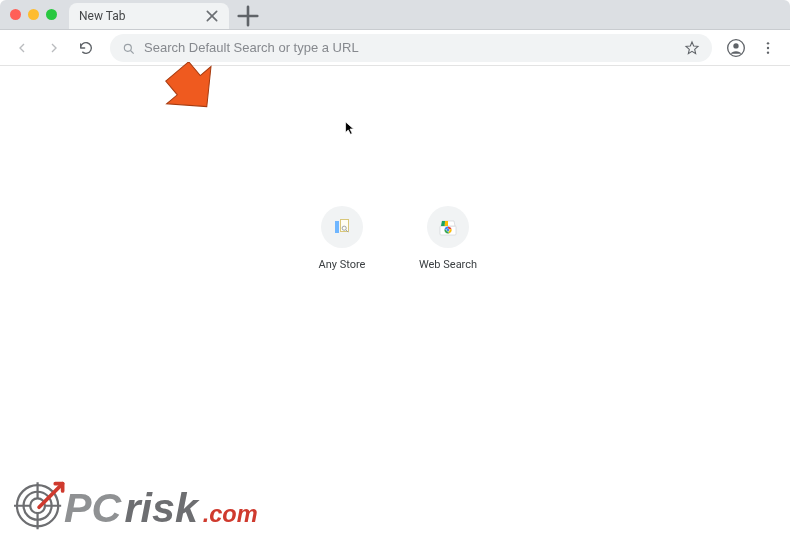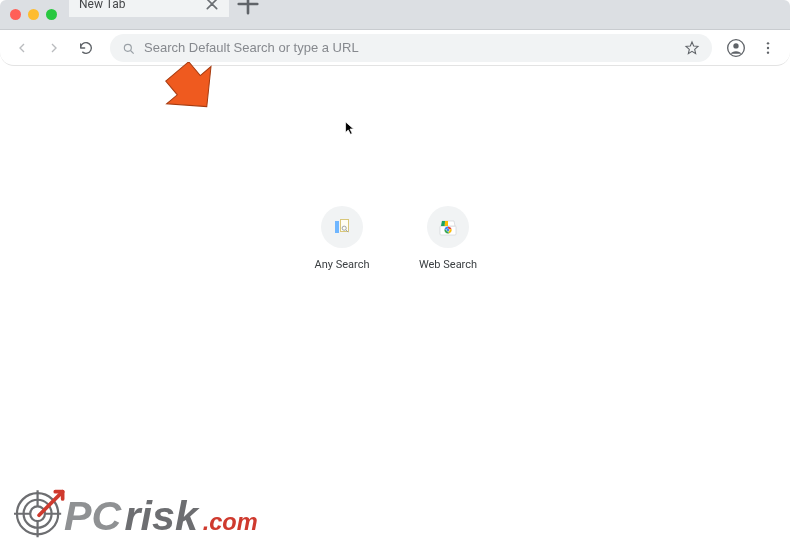--- a/index.html
+++ b/index.html
@@ -1,33 +1,33 @@
 <!DOCTYPE html>
 <html><head>
 <meta charset="utf-8">
 <style>
 * { margin: 0; padding: 0; box-sizing: border-box; }
 body { font-family: -apple-system, BlinkMacSystemFont, "Segoe UI", Roboto, sans-serif; background: #fff; width: 790px; height: 556px; overflow: hidden; position: relative; }
 
 
-.window-chrome { height: 30px; background: #dcdfe3; display: flex; align-items: center; padding: 12px 10px; border-bottom: 1px solid #c9ccd0; border-top-left-radius: 6px; border-top-right-radius: 6px; }
+.window-chrome { height: 30px; background: #dcdfe3; display: flex; align-items: center; padding: 0 10px; border-bottom: 1px solid #c9ccd0; border-top-left-radius: 6px; border-top-right-radius: 6px; }
 .traffic-lights { display: flex; gap: 7px; margin-right: 12px; }
 .traffic-light { width: 11px; height: 11px; border-radius: 50%; }
 .tl-close { background: #ff5f57; }
 .tl-min { background: #febc2e; }
 .tl-max { background: #28c840; }
 
 .tab-strip { display: flex; align-items: flex-end; height: 100%; }
 .tab { background: #f1f3f4; height: 26px; min-width: 160px; border-top-left-radius: 8px; border-top-right-radius: 8px; display: flex; align-items: center; padding: 0 10px; font-size: 12px; color: #454749; position: relative; margin-top: 4px; }
 .tab .tab-title { flex: 1; }
 .tab .tab-close { width: 14px; height: 14px; display: flex; align-items: center; justify-content: center; color: #5f6368; font-size: 13px; cursor: pointer; }
 .new-tab-btn { width: 26px; height: 26px; display: flex; align-items: center; justify-content: center; color: #5f6368; font-size: 16px; margin-left: 6px; cursor: pointer; }
 
 
-.toolbar { height: 36px; background: #fff; display: flex; align-items: center; padding: 0 8px; gap: 4px; border-bottom: 1px solid #e3e3e3; border-radius: 14px; }
+.toolbar { height: 36px; background: #fff; display: flex; align-items: center; padding: 0 8px; gap: 4px; border-bottom: 1px solid #e3e3e3; }
 .nav-btn { width: 28px; height: 28px; display: flex; align-items: center; justify-content: center; border-radius: 50%; cursor: pointer; }
 .nav-btn svg { width: 16px; height: 16px; }
 .nav-btn.disabled svg { stroke: #b9bbbe; }
 .nav-btn.enabled svg { stroke: #5f6368; }
 
 .omnibox { flex: 1; height: 28px; background: #f1f3f4; border-radius: 14px; display: flex; align-items: center; padding: 0 12px; margin: 0 6px; }
 .omnibox .search-ic { width: 14px; height: 14px; margin-right: 8px; }
 .omnibox .search-ic svg { width: 14px; height: 14px; stroke: #9aa0a6; }
 .omnibox input { border: none; background: transparent; outline: none; flex: 1; font-size: 13px; color: #3c4043; }
 .omnibox input::placeholder { color: #86898e; }
@@ -59,21 +59,21 @@
 
 .fav-anysearch { position: relative; width: 18px; height: 18px; }
 .fav-anysearch .bar1 { position: absolute; left: 2px; top: 3px; width: 4px; height: 12px; background: #6fb6ff; }
 .fav-anysearch .frame { position: absolute; left: 7px; top: 1px; width: 9px; height: 13px; border: 1px solid #d9c77a; background: #fffef4; }
 .fav-anysearch .mag { position: absolute; left: 8px; top: 7px; width: 8px; height: 8px; }
 
 
 .fav-webstore { width: 18px; height: 18px; position: relative; }
 
 
-.watermark { position: absolute; left: 14px; bottom: 4px; display: flex; align-items: center; }
+.watermark { position: absolute; left: 14px; bottom: 12px; display: flex; align-items: center; }
 .watermark svg.pc { width: 280px; height: 78px; }
 </style>
 </head>
 <body>
 
 <div class="window-chrome">
   <div class="traffic-lights">
     <div class="traffic-light tl-close"></div>
     <div class="traffic-light tl-min"></div>
     <div class="traffic-light tl-max"></div>
@@ -160,21 +160,21 @@
       <div class="shortcut-icon">
         <span class="fav-anysearch">
           <span class="bar1"></span>
           <span class="frame"></span>
           <svg class="mag" viewBox="0 0 10 10">
               <circle cx="4" cy="4" r="2.6" fill="none" stroke="#9aa0a6" stroke-width="1.2"></circle>
               <path d="M6 6 L9 9" stroke="#9aa0a6" stroke-width="1.2"></path>
             </svg>
         </span>
       </div>
-      <div class="shortcut-label">Any Search</div>
+      <div class="shortcut-label">Any Store</div>
     </div>
     <div class="shortcut">
       <div class="shortcut-icon">
         <span class="fav-webstore">
           <svg viewBox="0 0 18 18">
             <rect x="1" y="8" width="16" height="9" rx="1" fill="#ffffff" stroke="#c9ccd0" stroke-width="0.6"></rect>
             <path d="M2 8 L3 3 L15 3 L16 8 Z" fill="#ffffff" stroke="#c9ccd0" stroke-width="0.6"></path>
             <path d="M2 8 L3 3 L6 3 L5.8 8 Z" fill="#1aa260"></path>
             <path d="M5.8 8 L6 3 L9 3 L9 8 Z" fill="#fbbc05"></path>
             <circle cx="9" cy="12" r="3.6" fill="#fff"></circle>

